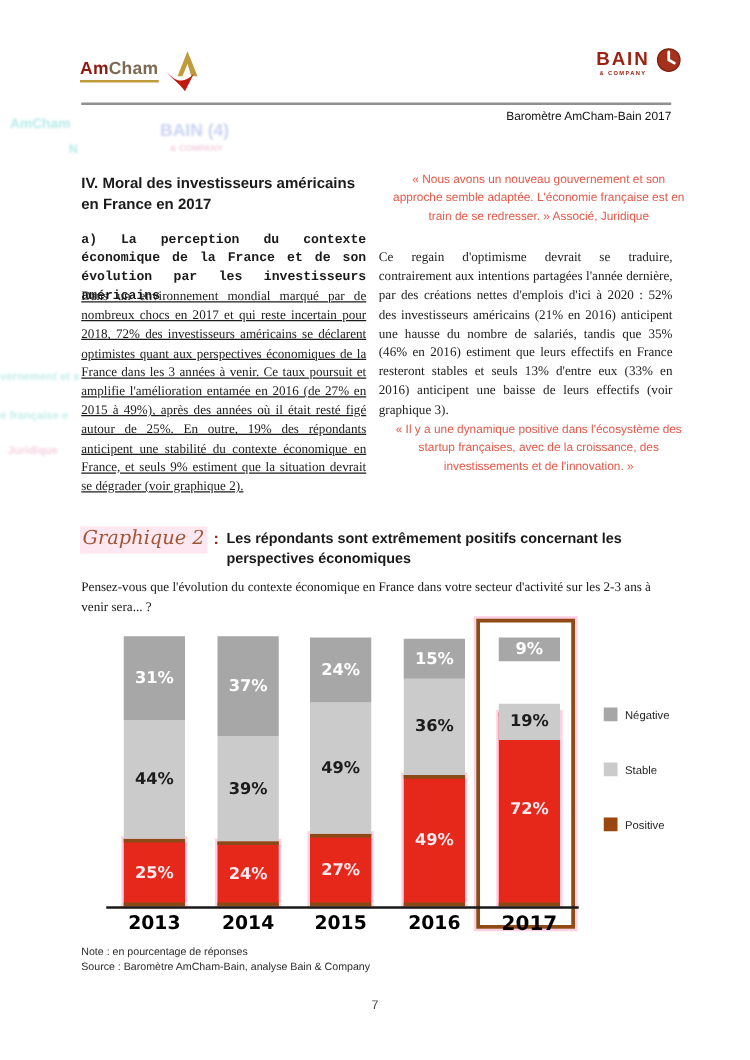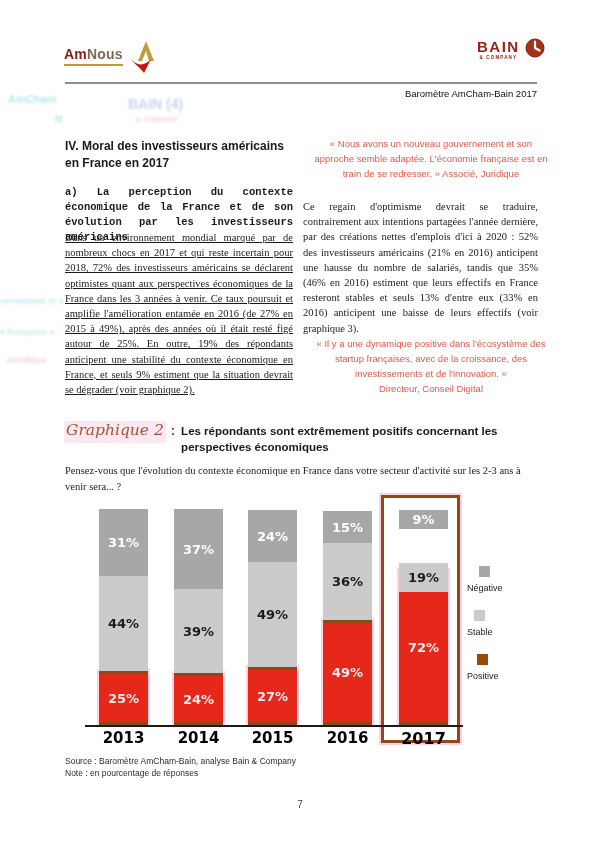--- a/index.html
+++ b/index.html
@@ -50,39 +50,39 @@
            box-shadow:0 0 0 2px rgba(255,150,190,.45);}
   .axis{position:absolute;left:0;top:230px;width:378px;height:2px;background:#1a1a1a;}
   .year{position:absolute;top:234px;text-align:center;font-family:"DejaVu Sans",sans-serif;
         font-weight:bold;font-size:15px;color:#000;}
   .year-hl{font-size:16px;}
   .hl-box{position:absolute;left:296px;top:0px;width:79px;height:248px;
           border:3px solid #8f4a16;box-shadow:0 0 0 2px rgba(255,160,200,.5);box-sizing:border-box;}
 
   
   .legend{left:467px;top:566px;width:90px;}
-  .legend-item{position:absolute;left:0;display:flex;align-items:center;gap:6px;flex-direction:column;}
+  .legend-item{position:absolute;left:16px;display:flex;align-items:center;gap:6px;}
   .legend-swatch{width:11px;height:11px;display:inline-block;}
   .legend-label{font-size:9px;color:#222;}
 
   
   .footnote{left:65px;top:755px;width:400px;font-size:8.5px;line-height:12px;color:#2b2b2b;}
   .pagenum{left:0;top:799px;width:600px;text-align:center;font-size:10px;color:#444;}
 
   
   .artifact{position:absolute;font-weight:bold;filter:blur(1px);opacity:.75;white-space:nowrap;}
 </style>
 </head>
 <body>
 
 <div class="page">
 
   <div class="abs amcham-logo">
     <div class="amcham-text">
-      <span class="amcham-am">Am</span><span class="amcham-cham">Nous</span>
+      <span class="amcham-am">Am</span><span class="amcham-cham">Cham</span>
     </div>
     <span style="margin-left:2px;">
       <svg width="32" height="36" viewBox="0 0 32 36">
         <path d="M13 23 L21 3 L29 23 L24 23 L21 13 L17 23 Z" fill="#bf9b3c"></path>
         <path d="M4 19 C 11 28, 19 29, 26 21 L 19 35 C 14 28, 8 25, 4 19 Z" fill="#c2190f"></path>
       </svg>
     </span>
   </div>
 
   <div class="abs bain-logo">
@@ -103,21 +103,20 @@
   <div class="abs tagline">Baromètre AmCham-Bain 2017</div>
 
   <h2 class="abs section-title" style="margin:0;">IV. Moral des investisseurs américains en France en 2017</h2>
   <h3 class="abs subsection-title" style="margin:0;">a) La perception du contexte économique de la France et de son évolution par les investisseurs américains</h3>
   <p class="abs body-par left-par" style="margin:0;">Dans un environnement mondial marqué par de nombreux chocs en 2017 et qui reste incertain pour 2018, 72% des investisseurs américains se déclarent optimistes quant aux perspectives économiques de la France dans les 3 années à venir. Ce taux poursuit et amplifie l'amélioration entamée en 2016 (de 27% en 2015 à 49%), après des années où il était resté figé autour de 25%. En outre, 19% des répondants anticipent une stabilité du contexte économique en France, et seuls 9% estiment que la situation devrait se dégrader (voir graphique 2).</p>
 
   <div class="abs quote quote1">« Nous avons un nouveau gouvernement et son approche semble adaptée. L'économie française est en train de se redresser. » Associé, Juridique</div>
   <p class="abs body-par right-par" style="margin:0;">Ce regain d'optimisme devrait se traduire, contrairement aux intentions partagées l'année dernière, par des créations nettes d'emplois d'ici à 2020 : 52% des investisseurs américains (21% en 2016) anticipent une hausse du nombre de salariés, tandis que 35% (46% en 2016) estiment que leurs effectifs en France resteront stables et seuls 13% d'entre eux (33% en 2016) anticipent une baisse de leurs effectifs (voir graphique 3).</p>
   <div class="abs quote quote2">
     <div>« Il y a une dynamique positive dans l'écosystème des startup françaises, avec de la croissance, des investissements et de l'innovation. »</div>
-    <div class="quote-attr">Directeur, Conseil Digital</div>
   </div>
 
   <div class="abs graph-row">
     <span class="graph-script">Graphique 2</span>
     <span class="graph-colon">:</span>
     <span class="graph-title">Les répondants sont extrêmement positifs concernant les perspectives économiques</span>
   </div>
   <div class="abs question">Pensez-vous que l'évolution du contexte économique en France dans votre secteur d'activité sur les 2-3 ans à venir sera... ?</div>
 
   <div class="abs chart" id="chart-plot">
@@ -154,22 +153,22 @@
         <span class="legend-swatch" style="background: rgb(203, 203, 203);"></span>
         <span class="legend-label">Stable</span>
       </div>
       <div class="legend-item" style="top: 88px;">
         <span class="legend-swatch" style="background: rgb(153, 71, 14);"></span>
         <span class="legend-label">Positive</span>
       </div>
     </div>
 
   <div class="abs footnote">
+    <div>Note : en pourcentage de réponses</div>
     <div>Source : Baromètre AmCham-Bain, analyse Bain &amp; Company</div>
-    <div>Note : en pourcentage de réponses</div>
   </div>
   <div class="abs pagenum">7</div>
 
   <div id="artifacts">
       <span class="artifact" style="left: 8px; top: 93px; color: rgb(159, 227, 227); font-size: 11px;">AmCham</span>
       <span class="artifact" style="left: 55px; top: 114px; color: rgb(159, 227, 227); font-size: 10px;">N</span>
       <span class="artifact" style="left: 128px; top: 96px; color: rgb(185, 198, 240); font-size: 14px;">BAIN (4)</span>
       <span class="artifact" style="left: 136px; top: 116px; color: rgb(240, 196, 214); font-size: 7px;">&amp; COMPANY</span>
       <span class="artifact" style="left: 0px; top: 296px; color: rgb(174, 233, 228); font-size: 9px;">vernement et s</span>
       <span class="artifact" style="left: 0px; top: 327px; color: rgb(174, 233, 228); font-size: 9px;">e française e</span>

